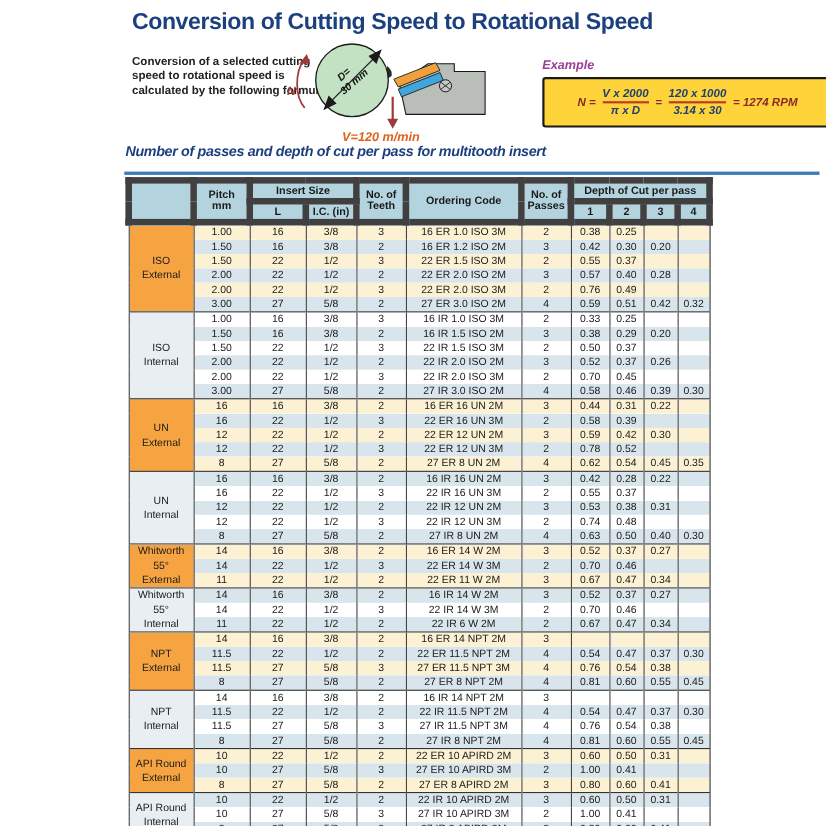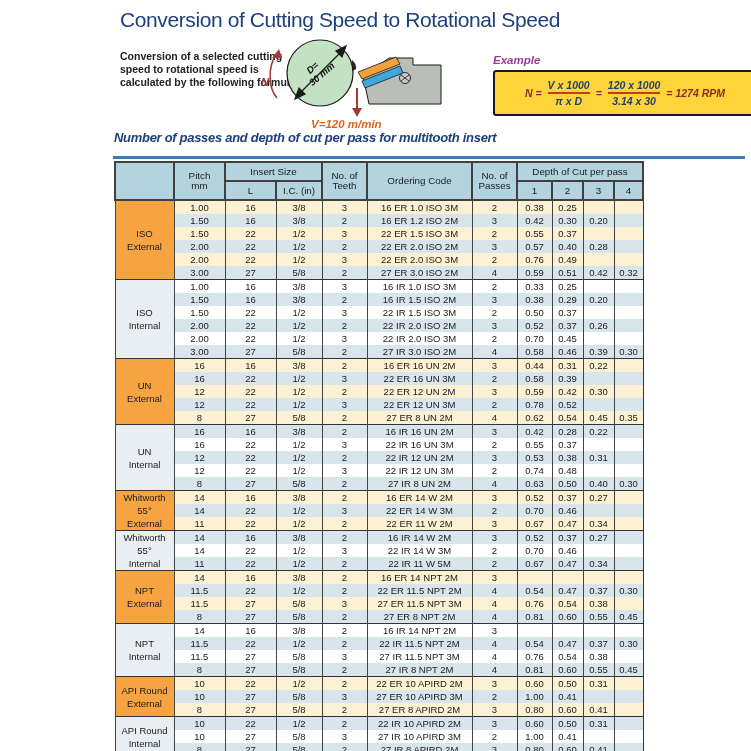--- a/index.html
+++ b/index.html
@@ -1,19 +1,19 @@
 <!DOCTYPE html>
 <html><head>
 <meta charset="utf-8">
 <style>
   * { margin:0; padding:0; box-sizing:border-box; }
   body { background:#ffffff; font-family:"Liberation Sans", sans-serif; }
   .page { position:relative; width:751px; height:751px; background:#ffffff; overflow:hidden; }
 
-  .title { position:absolute; left:120px; top:8px; font-size:21px; font-weight:normal;
+  .title { position:absolute; left:120px; top:8px; font-size:21px; font-weight:bold;
            letter-spacing:-0.4px; color:#1c3f7d; }
 
   .intro { position:absolute; left:120px; top:50px; width:180px; font-size:10.5px;
            line-height:13px; font-weight:bold; color:#222222; }
 
   .diagram { position:absolute; left:255px; top:36px; }
 
   .example-wrap { position:absolute; left:493px; top:54px; }
   .example-label { font-size:11.5px; font-style:italic; font-weight:bold; color:#9c3d97; margin-bottom:4px; }
   .formula-box { width:264px; height:46px; background:#ffd43b; border:2px solid #1a1a1a;
@@ -24,22 +24,22 @@
 
   .subtitle { position:absolute; left:114px; top:130px; font-size:13px; font-weight:bold;
               font-style:italic; letter-spacing:-0.3px; color:#1c3f7d; }
   .rule { position:absolute; left:113px; top:156px; width:632px; height:3px; background:#3c7cb8; }
 
   table.passes { position:absolute; left:114px; top:161px; border-collapse:collapse;
                  table-layout:fixed; font-size:9.5px; color:#1a1a1a;
                  border-bottom:2px solid #333; border-right:1px solid #333; }
   table.passes th, table.passes td { border-left:1px solid #444; text-align:center;
                  vertical-align:middle; padding:0; overflow:hidden; white-space:nowrap; }
-  table.passes thead th { background:#b3d4de; font-weight:normal; font-size:9.8px;
-                 border:2px solid #404040; height:19px; line-height:10px; }
+  table.passes thead th { background:#b3d4de; font-weight:bold; font-size:9.8px;
+                 border:6px solid #404040; height:19px; line-height:10px; }
   table.passes thead th.corner { background:#b3d4de; }
   table.passes tbody td { height:13px; line-height:13px; }
   tr.group-start td { border-top:1.6px solid #333; }
   td.glabel { font-size:9.5px; line-height:11px;margin-left:12px; }
   td.glabel.ext { background:#f6a441; }
   td.glabel.int { background:#e8eef2; }
   tr.sy td.datac { background:#fdf1d3; }
   tr.sb td.datac { background:#d9e5ec; }
   tr.sw td.datac { background:#ffffff; }
 </style>
@@ -84,21 +84,21 @@
       <polygon points="97,72 107,72 102,81" fill="#a03a3a"></polygon>
     </g>
     <text x="56" y="92" font-size="11.5" font-style="italic" font-weight="bold" fill="#e0621c">V=120 m/min</text>
   </svg>
 
   <div class="example-wrap">
     <div class="example-label">Example</div>
     <div class="formula-box">
       <span>N =</span>
       <span class="frac">
-        <span>V x 1000</span>
+        <span>V x 2000</span>
         <span class="fbar"></span>
         <span>π x D</span>
       </span>
       <span>=</span>
       <span class="frac">
         <span>120 x 1000</span>
         <span class="fbar"></span>
         <span>3.14 x 30</span>
       </span>
       <span>= 1274 RPM</span>
@@ -479,21 +479,21 @@
           <td class="datac">0.70</td>
           <td class="datac">0.46</td>
           <td class="datac"></td>
           <td class="datac"></td>
         </tr>
         <tr class="sb">
           <td class="datac">11</td>
           <td class="datac">22</td>
           <td class="datac">1/2</td>
           <td class="datac">2</td>
-          <td class="datac">22 IR 11 W 5M</td>
+          <td class="datac">22 IR 6 W 2M</td>
           <td class="datac">2</td>
           <td class="datac">0.67</td>
           <td class="datac">0.47</td>
           <td class="datac">0.34</td>
           <td class="datac"></td>
         </tr>
         <tr class="group-start sy">
           <td rowspan="4" class="glabel ext">NPT<br>External</td>
           <td class="datac">14</td>
           <td class="datac">16</td>

